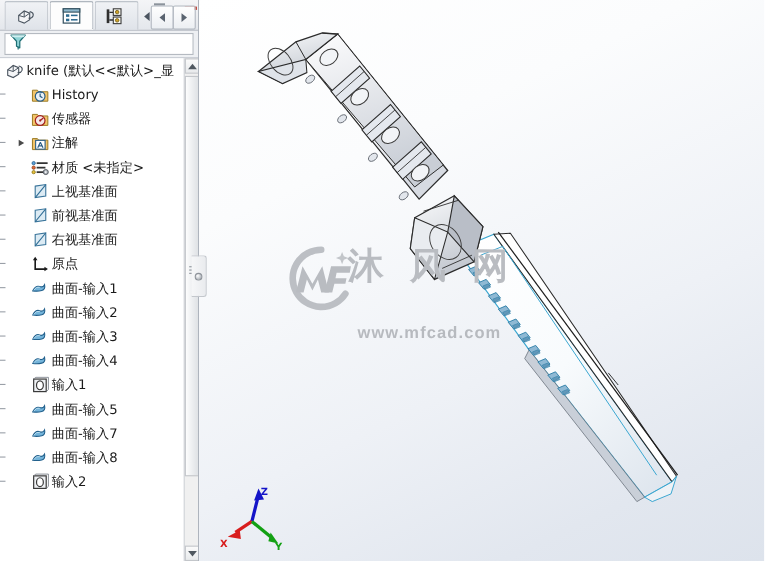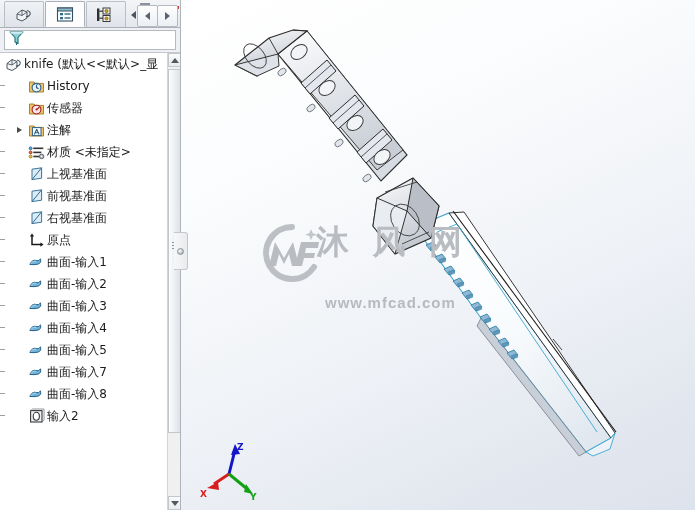--- a/index.html
+++ b/index.html
@@ -386,20 +386,31 @@
           </div>
           <div class="row">
             <div class="stub"></div>
             <span class="ico" style="margin-left: 28px;">
               <svg width="17" height="17" viewBox="0 0 17 17">
                 <path d="M1.8 10.4 q2.6 -5.3 6.3 -3.9 q3 1.2 4.4 -1.7 q1 4.4 -2.5 5.3 q-3.9 1 -8.2 0.3 z" fill="#74b4da" stroke="#23618d" stroke-width="1"></path>
                 <path d="M2.6 9.9 q2.4 -3.9 5.6 -2.8" fill="none" stroke="#b8dcee" stroke-width="0.9"></path>
               </svg>
             </span>
             <span class="lbl">曲面-输入4</span>
+          </div>
+          <div class="row">
+            <div class="stub"></div>
+            <span class="ico" style="margin-left: 28px;">
+              <svg width="17" height="17" viewBox="0 0 17 17">
+                <rect x="2.6" y="2.6" width="11.4" height="11.4" fill="#eef0f3" stroke="#3a3a3a" stroke-width="1.1"></rect>
+                <ellipse cx="8.3" cy="8.3" rx="3.1" ry="4" fill="#ffffff" stroke="#3a3a3a" stroke-width="1.1"></ellipse>
+                <path d="M2.6 2.6 L4.6 1 H16 V12.2 L14 14" fill="none" stroke="#7a8089" stroke-width="0.8"></path>
+              </svg>
+            </span>
+            <span class="lbl">输入1</span>
           </div>
           <div class="row">
             <div class="stub"></div>
             <span class="ico" style="margin-left: 28px;">
               <svg width="17" height="17" viewBox="0 0 17 17">
                 <path d="M1.8 10.4 q2.6 -5.3 6.3 -3.9 q3 1.2 4.4 -1.7 q1 4.4 -2.5 5.3 q-3.9 1 -8.2 0.3 z" fill="#74b4da" stroke="#23618d" stroke-width="1"></path>
                 <path d="M2.6 9.9 q2.4 -3.9 5.6 -2.8" fill="none" stroke="#b8dcee" stroke-width="0.9"></path>
               </svg>
             </span>
             <span class="lbl">曲面-输入5</span>

